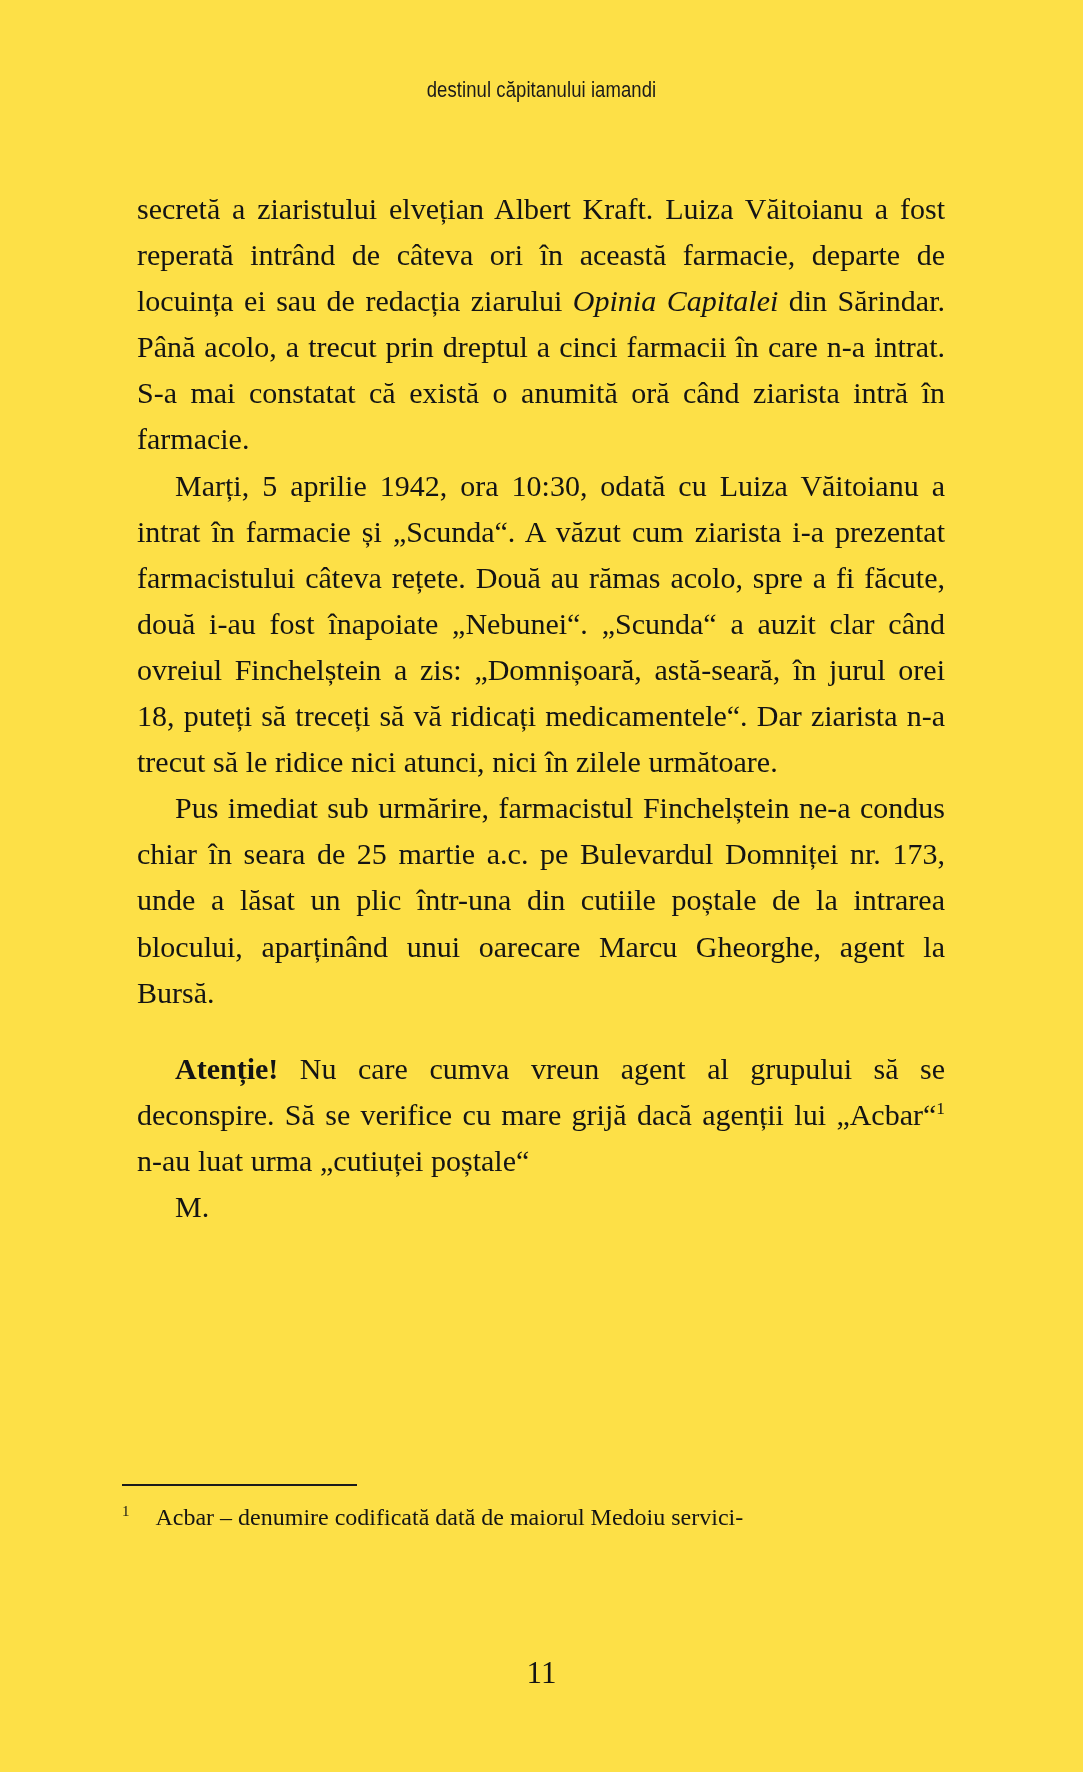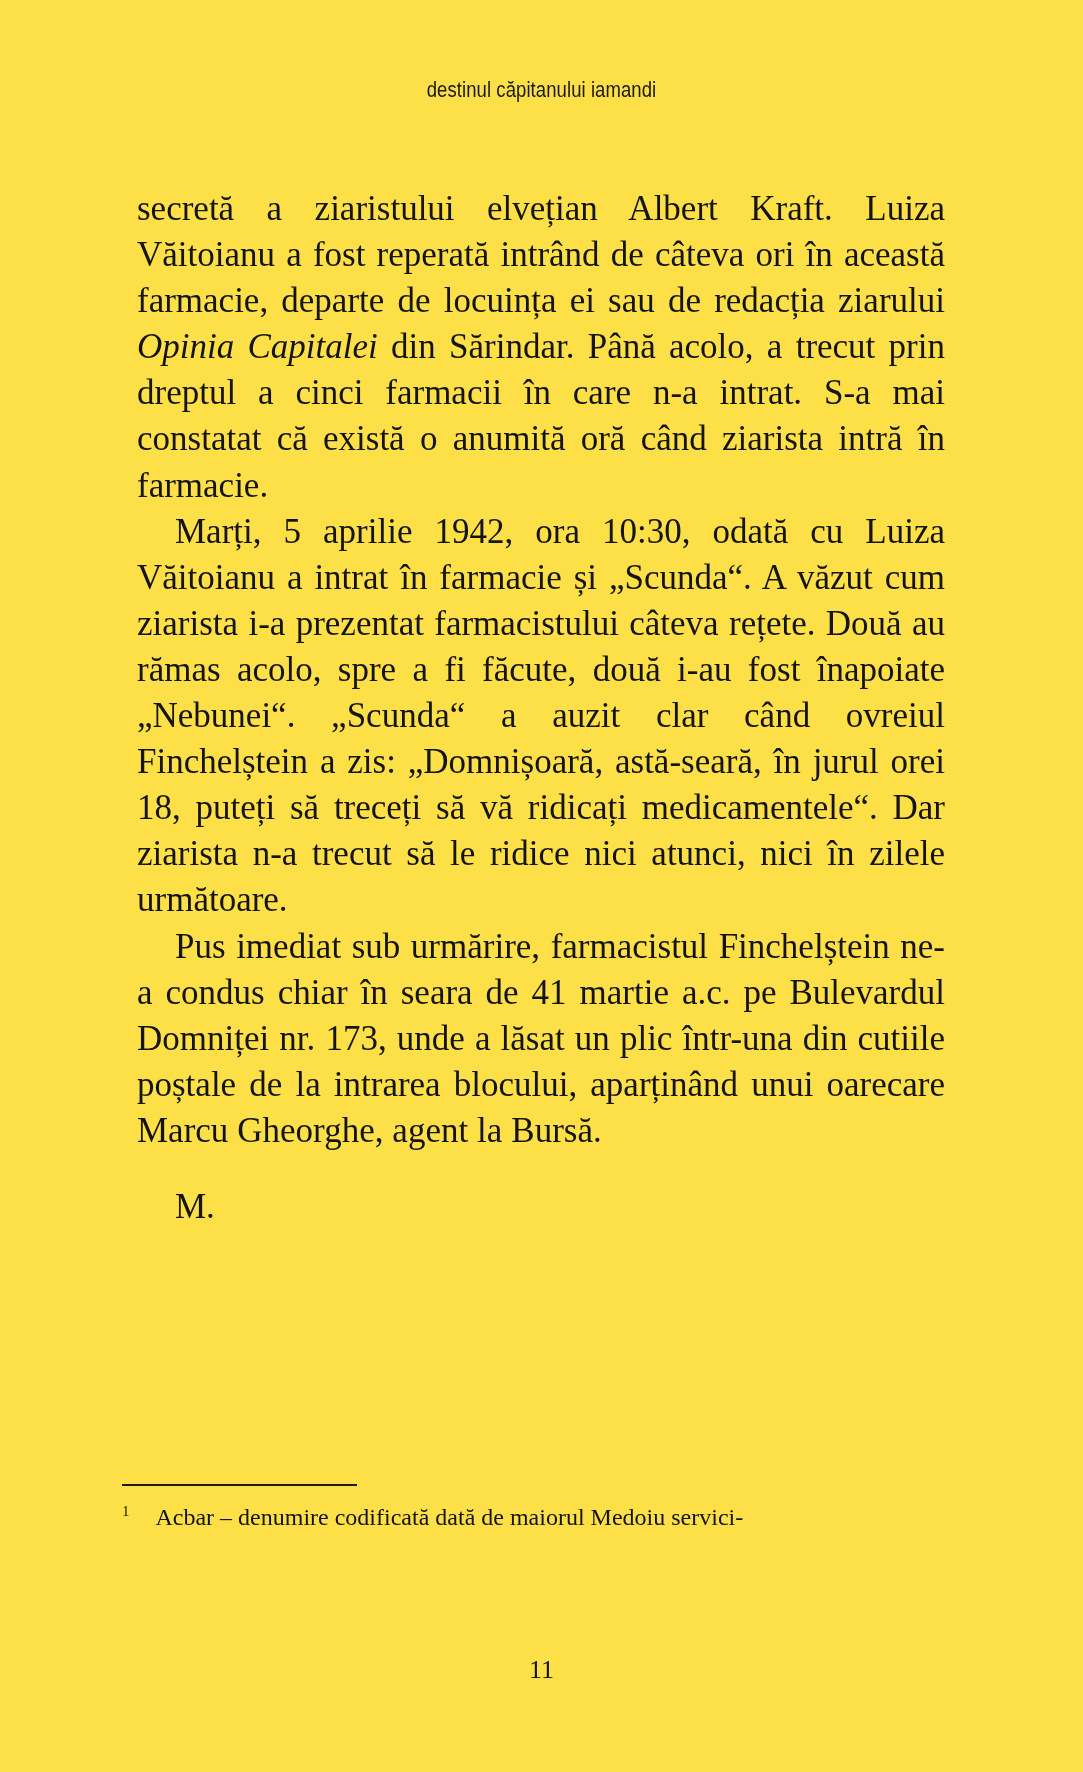--- a/index.html
+++ b/index.html
@@ -35,21 +35,21 @@
   
   .textblock {
     position: absolute;
     left: 137px;
     top: 186px;
     width: 808px;
   }
 
   .para {
     font-family: "Liberation Serif", "DejaVu Serif", serif;
-    font-size: 35px;
+    font-size: 30px;
     line-height: 46.1px;
     color: #141414;
     text-align: justify;
     text-justify: inter-word;
     margin: 0;
     hyphens: manual;
     -webkit-hyphens: manual;
     word-spacing: 0.2px;
   }
   .para.indent {
@@ -109,41 +109,42 @@
   }
 
   
   .folio {
     position: absolute;
     left: 0;
     top: 1655px;
     width: 1083px;
     text-align: center;
     font-family: "Liberation Serif", "DejaVu Serif", serif;
-    font-size: 26px;
+    font-size: 31px;
     color: #141414;
   }
 </style>
 </head>
 <body>
 
 <div class="page">
 
   <div class="running-head">destinul căpitanului iamandi</div>
 
   <div class="textblock">
 
     <p class="para"><span>secretă a ziaristului elvețian Albert Kraft. Luiza Văitoianu a fost reperată intrând de câteva ori în această farmacie, departe de locuința ei sau de redacția ziarului </span><span class="ital">Opinia Capitalei</span><span> din Sărindar. Până acolo, a trecut prin dreptul a cinci farmacii în care n-a intrat. S-a mai constatat că există o anumită oră când ziarista intră în farmacie.</span></p>
 
     <p class="para indent"><span>Marți, 5 aprilie 1942, ora 10:30, odată cu Luiza Văitoianu a intrat în farmacie și „Scunda“. A văzut cum ziarista i-a prezentat farmacistului câteva rețete. Două au rămas acolo, spre a fi făcute, două i-au fost înapoiate „Nebunei“. „Scunda“ a auzit clar când ovreiul Finchelștein a zis: „Domnișoară, astă-seară, în jurul orei 18, puteți să treceți să vă ridicați medicamentele“. Dar ziarista n-a trecut să le ridice nici atunci, nici în zilele următoare.</span></p>
 
-    <p class="para indent"><span>Pus imediat sub urmărire, farmacistul Finchelștein ne-a condus chiar în seara de 41 martie a.c. pe Bulevardul Domniței nr. 173, unde a lăsat un plic într-una din cutiile poștale de la intrarea blocului, aparținând unui oarecare Marcu Gheorghe, agent la Bursă.</span></p>
+    <p class="para indent"><span>Pus imediat sub urmărire, farmacistul Finchelștein ne-a condus chiar în seara de 25 martie a.c. pe Bulevardul Domniței nr. 173, unde a lăsat un plic într-una din cutiile poștale de la intrarea blocului, aparținând unui oarecare Marcu Gheorghe, agent la Bursă.</span></p>
 
     <div class="spacer-para"></div>
 
+    <p class="para indent"><span class="bold">Atenție!</span><span> Nu care cumva vreun agent al grupului să se deconspire. Să se verifice cu mare grijă dacă agenții lui „Acbar“</span><sup class="fnref">1</sup><span> n-au luat urma „cutiuței poștale“</span></p>
 
     <p class="para indent"><span>M.</span></p>
 
   </div>
 
   <div class="footnote-zone">
     <div class="footnote-rule"></div>
     <p class="footnote"><span class="fn-marker">1</span><span class="fn-body">Acbar – denumire codificată dată de maiorul Medoiu servici-</span></p>
   </div>
 

